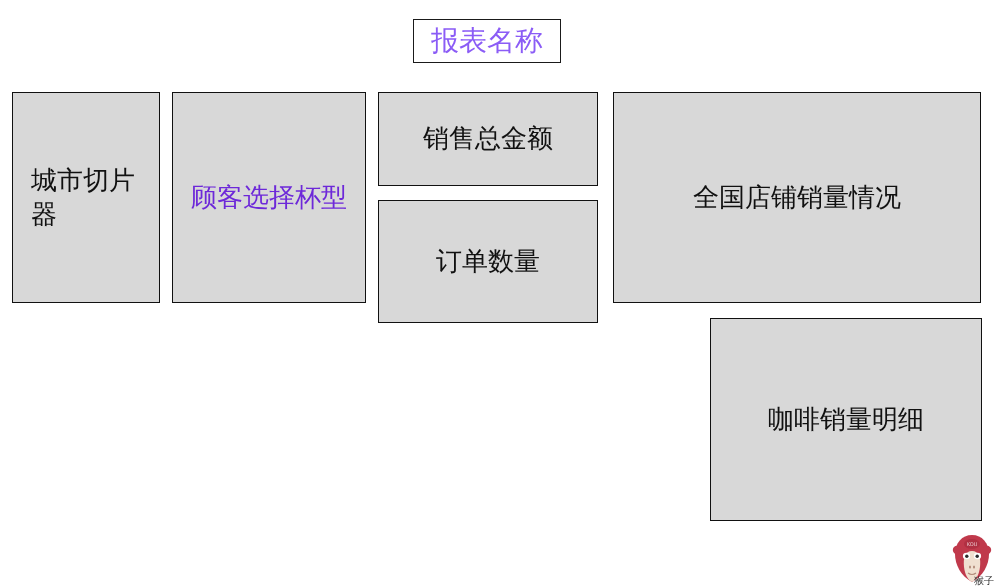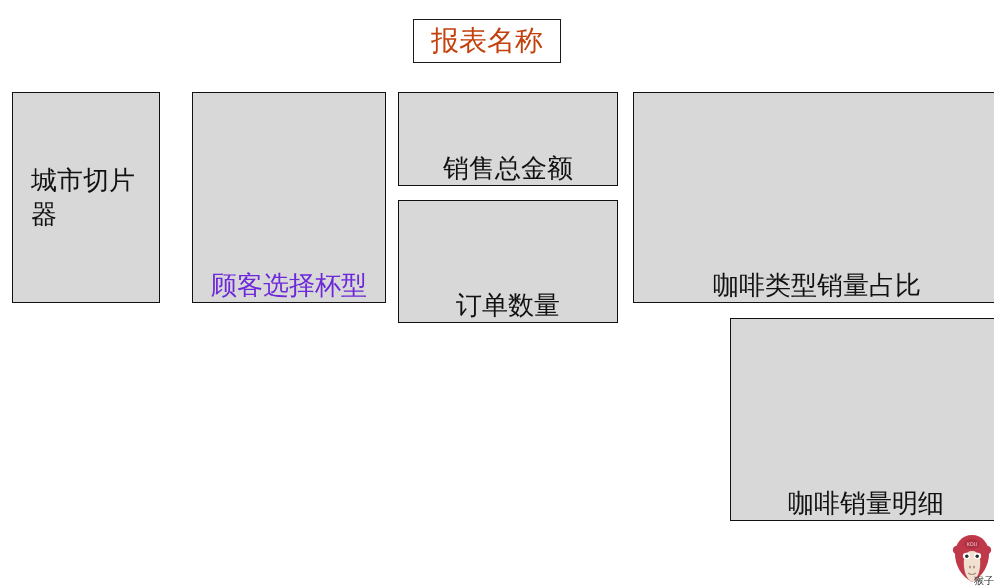--- a/index.html
+++ b/index.html
@@ -29,21 +29,21 @@
     height: 44px;
     background: #ffffff;
     border: 1.5px solid #1a1a1a;
     box-sizing: border-box;
     display: flex;
     align-items: center;
     justify-content: center;
   }
   .title-box .title-text {
     font-size: 28px;
-    color: #c2410c;
+    color: #8b5cf6;
     line-height: 1;
     letter-spacing: 0px;
     white-space: nowrap;
   }
 
   
   .panel {
     position: absolute;
     background: #d8d8d8;
     border: 1.5px solid #111111;
@@ -55,26 +55,25 @@
     color: #111111;
     line-height: 1.28;
   }
   .panel.align-left {
     align-items: center;
     justify-content: flex-start;
     padding-left: 18px;
     padding-right: 12px;
   }
   .panel.align-center {
-    align-items: flex-end;
+    align-items: center;
     justify-content: center;
     padding-left: 12px;
     padding-right: 12px;
     text-align: center;
-    margin-left: 20px;
   }
   .panel.accent .panel-text {
     color: #6d28d9;
   }
 
   
   #panel-city-slicer      { left: 12px;  top: 92px;  width: 148px; height: 211px; }
   #panel-cup-type         { left: 172px; top: 92px;  width: 194px; height: 211px; }
   #panel-total-sales      { left: 378px; top: 92px;  width: 220px; height: 94px;  }
   #panel-order-count      { left: 378px; top: 200px; width: 220px; height: 123px; }
@@ -124,21 +123,21 @@
 
   <div class="panel align-center" id="panel-total-sales">
     <span class="panel-text">销售总金额</span>
   </div>
 
   <div class="panel align-center" id="panel-order-count">
     <span class="panel-text">订单数量</span>
   </div>
 
   <div class="panel align-center" id="panel-coffee-type-pie">
-    <span class="panel-text">咖啡类型销量占比</span>
+    <span class="panel-text">全国店铺销量情况</span>
   </div>
 
 
 
   <div class="panel align-center" id="panel-coffee-detail">
     <span class="panel-text">咖啡销量明细</span>
   </div>
 
   <div class="watermark">
     <svg width="44" height="50" viewBox="0 0 44 50">

